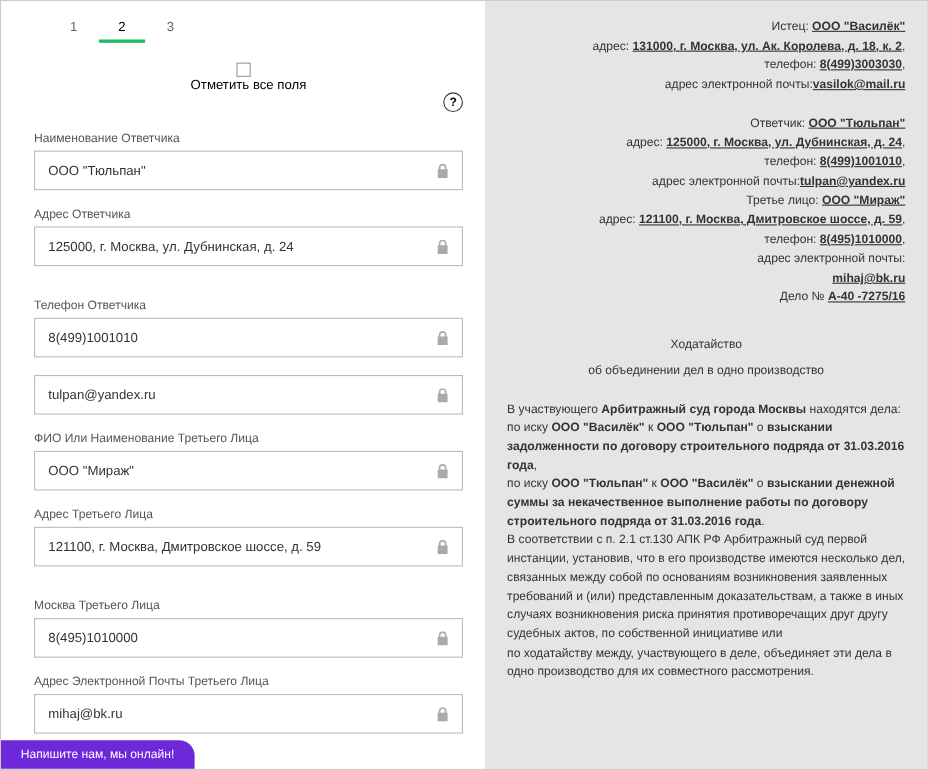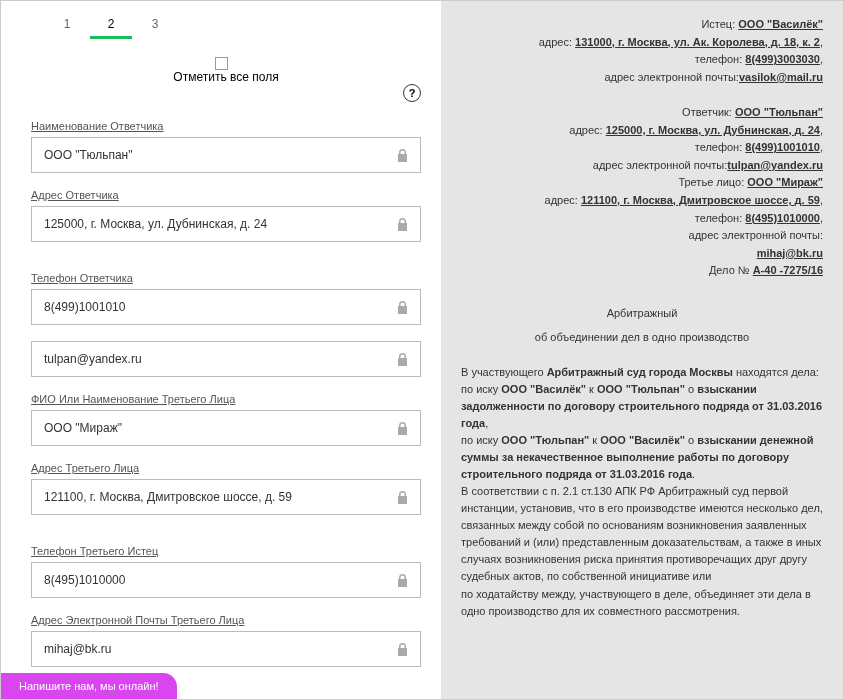--- a/index.html
+++ b/index.html
@@ -85,21 +85,20 @@
       cursor: pointer;
     }
     .field-group {
       margin-bottom: 16px;
     }
     .field-label {
       font-size: 11px;
       color: #555;
       margin-bottom: 5px;
       display: block;
-      text-decoration: underline;
     }
     .field-input-wrap {
       position: relative;
       border: 1px solid #bbb;
       background: #fff;
       display: flex;
       align-items: center;
     }
     .field-input {
       flex: 1;
@@ -112,21 +111,21 @@
     }
     .lock-icon {
       padding-right: 12px;
       color: #aaa;
     }
     .lock-icon svg { display: block; }
     .chat-badge {
       position: absolute;
       bottom: 0;
       left: 0;
-      background: #d946ef;
+      background: #6d28d9;
       color: #fff;
       padding: 7px 18px;
       font-size: 11px;
       border-top-right-radius: 14px;
     }
     
     .doc-header {
       text-align: right;
       margin-bottom: 20px;
       line-height: 1.6;
@@ -236,21 +235,21 @@
             <svg width="11" height="13" viewBox="0 0 11 13">
               <path fill="#aaa" d="M2 5V3.5a3.5 3.5 0 117 0V5h1v8H1V5h1zm1.5 0h4V3.5a2 2 0 10-4 0V5z"></path>
             </svg>
           </span>
       </div>
     </div>
 
     <div style="height:14px"></div>
 
     <div class="field-group">
-      <label class="field-label">Телефон Третьего Истец</label>
+      <label class="field-label">Москва Третьего Лица</label>
       <div class="field-input-wrap">
         <input class="field-input" value="8(495)1010000" style="">
         <span class="lock-icon">
             <svg width="11" height="13" viewBox="0 0 11 13">
               <path fill="#aaa" d="M2 5V3.5a3.5 3.5 0 117 0V5h1v8H1V5h1zm1.5 0h4V3.5a2 2 0 10-4 0V5z"></path>
             </svg>
           </span>
       </div>
     </div>
 
@@ -281,21 +280,21 @@
       <span>телефон: </span><span class="u">8(499)1001010</span>,<br>
       <span>адрес электронной почты:</span><span class="u">tulpan@yandex.ru</span><br>
       <span>Третье лицо: </span><span class="u">ООО "Мираж"</span><br>
       <span>адрес: </span><span class="u">121100, г. Москва, Дмитровское шоссе, д. 59</span>,<br>
       <span>телефон: </span><span class="u">8(495)1010000</span>,<br>
       адрес электронной почты:<br>
       <span class="u">mihaj@bk.ru</span><br>
       <span>Дело № </span><span class="u">А-40 -7275/16</span>
     </div>
 
-    <div class="doc-title">Арбитражный</div>
+    <div class="doc-title">Ходатайство</div>
     <div class="doc-subtitle">об объединении дел в одно производство</div>
 
     <div class="doc-body">
       <p><span>В участвующего </span><span class="u">Арбитражный суд города Москвы</span><span> находятся дела:</span></p>
       <p><span>по иску </span><span class="u">ООО "Василёк"</span><span> к </span><span class="u">ООО "Тюльпан"</span><span> о </span><span class="u">взыскании задолженности по договору строительного подряда от 31.03.2016 года</span><span>,</span></p>
       <p><span>по иску </span><span class="u">ООО "Тюльпан"</span><span> к </span><span class="u">ООО "Василёк"</span><span> о </span><span class="u">взыскании денежной суммы за некачественное выполнение работы по договору строительного подряда от 31.03.2016 года</span><span>.</span></p>
       <p>В соответствии с п. 2.1 ст.130 АПК РФ Арбитражный суд первой инстанции, установив, что в его производстве имеются несколько дел, связанных между собой по основаниям возникновения заявленных требований и (или) представленным доказательствам, а также в иных</p>
       <p>случаях возникновения риска принятия противоречащих друг другу судебных актов, по собственной инициативе или</p>
       <p>по ходатайству между, участвующего в деле, объединяет эти дела в одно производство для их совместного рассмотрения.</p>
     </div>

